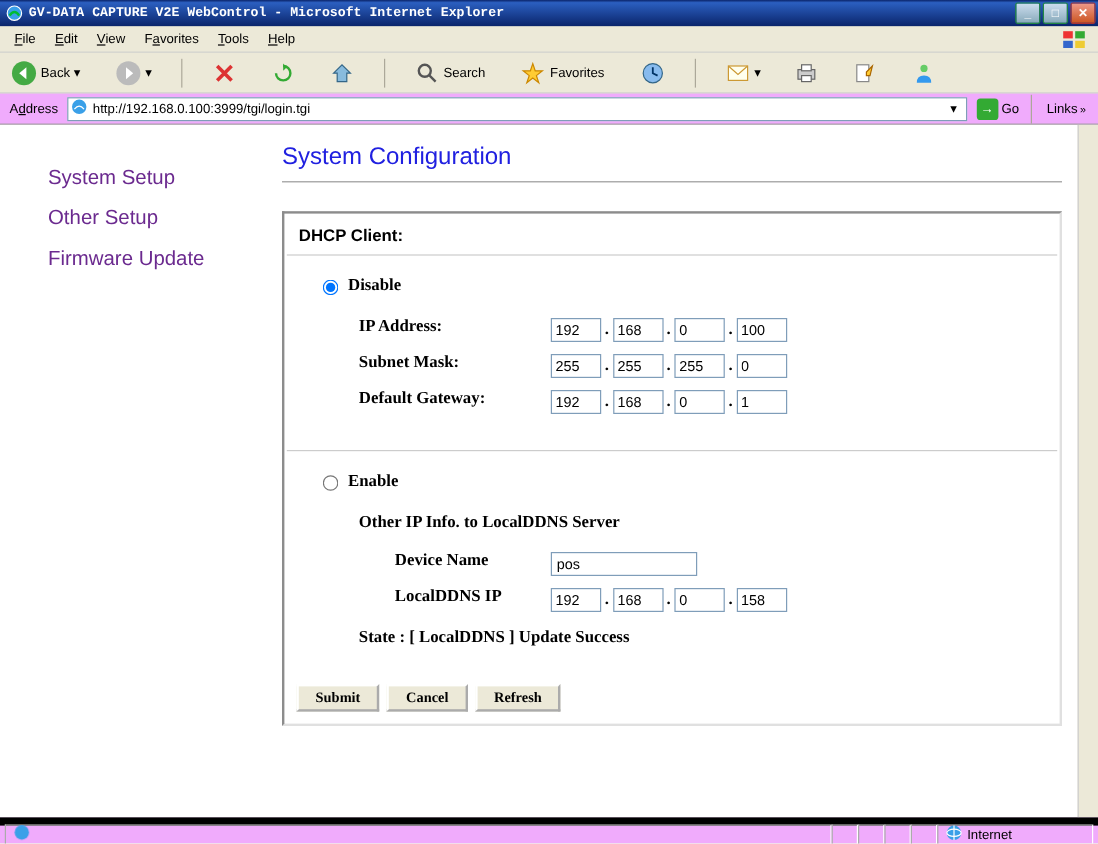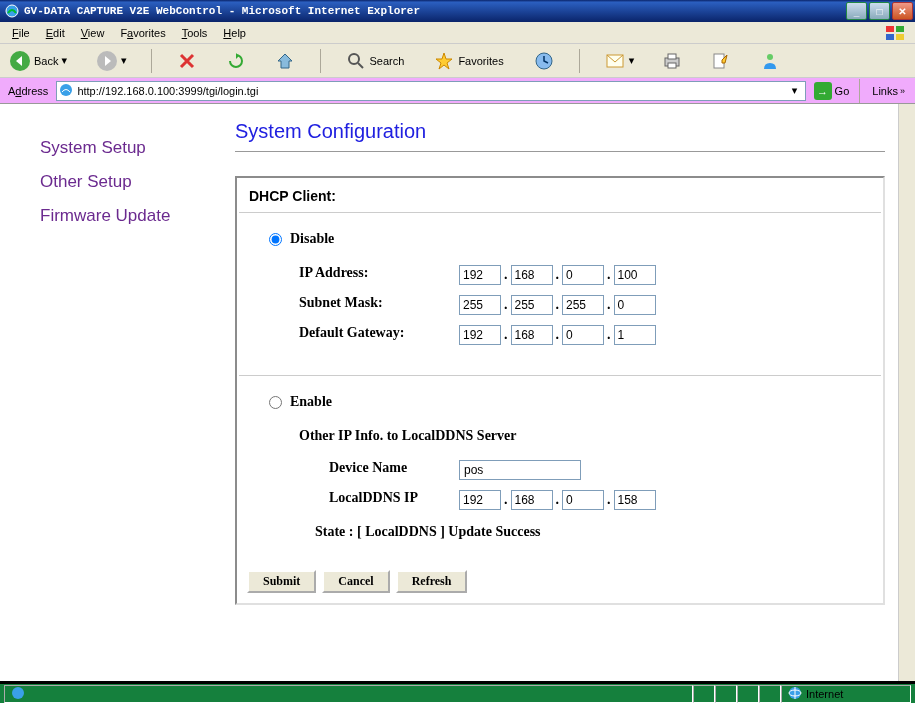--- a/index.html
+++ b/index.html
@@ -181,39 +181,39 @@
   font-family: Arial;
 }
 .dot { padding: 0 3px; font-weight: bold; }
 .text-input {
   width: 122px;
   border: 1px solid #7f9db9;
   font-size: 12px;
   padding: 2px 4px;
   font-family: Arial;
 }
-.state-row { margin: 14px 0 0 46px; font-family: Verdana; font-size: 14px; font-weight: bold; }
+.state-row { margin: 14px 0 0 30px; font-family: Verdana; font-size: 14px; font-weight: bold; }
 .sub-label { margin: 4px 0 16px 30px; font-family: Verdana; font-size: 14px; font-weight: bold; }
 
 .button-row { padding: 8px; display:flex; gap:6px; }
 .form-btn {
   font-family: Verdana;
   font-size: 12px;
   font-weight: bold;
   background: #ece9d8;
   border: 2px outset #fff;
   padding: 2px 14px;
   cursor: default;
 }
 
 
 .statusbar {
   height: 22px;
-  background: #15803d;
-  border-top: 3px solid #000000;
+  background: #f0abfc;
+  border-top: 7px solid #000000;
   display: flex;
   align-items: center;
   padding: 0 4px;
   gap: 0;
 }
 .status-cell {
   border: 1px inset #fff;
   height: 18px;
   display: flex;
   align-items: center;

